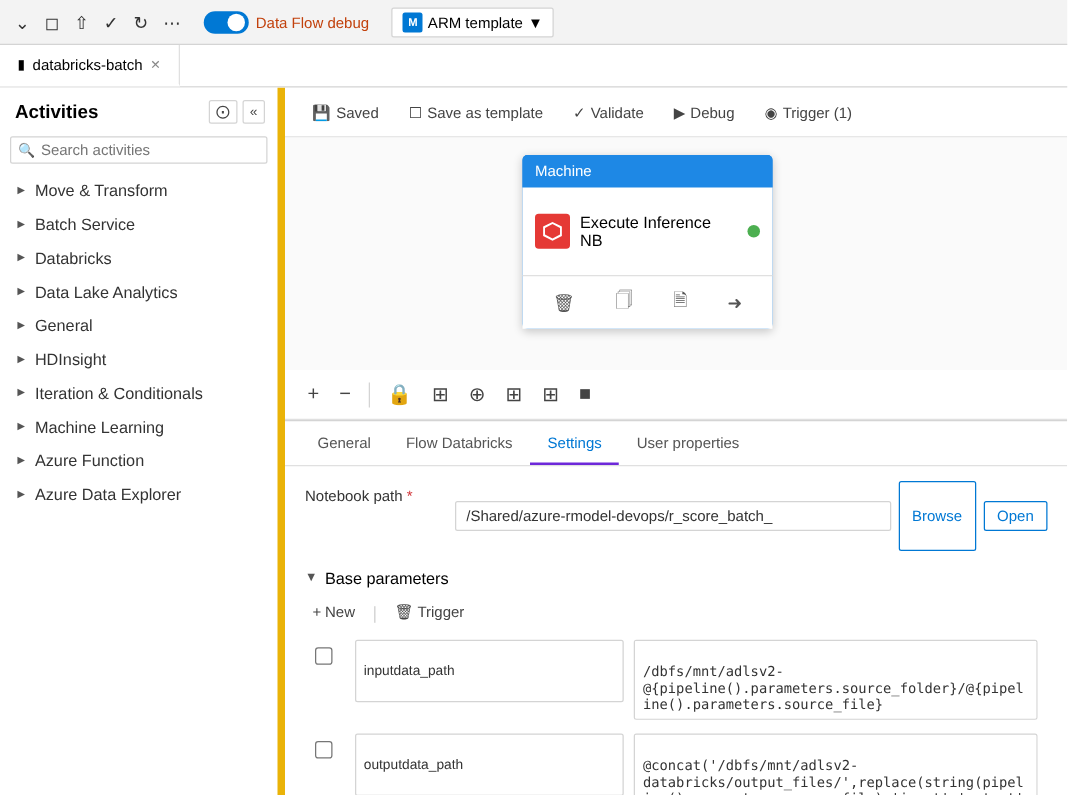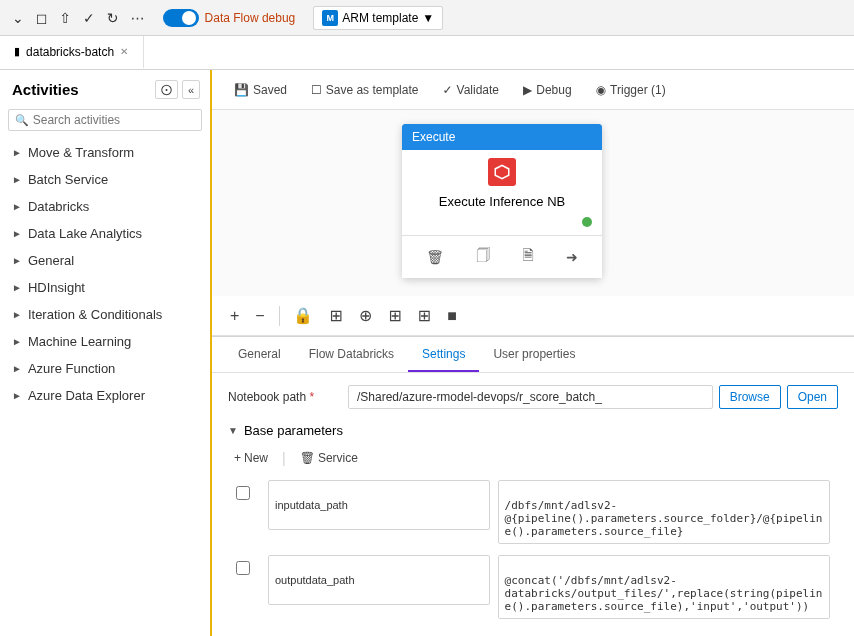--- a/index.html
+++ b/index.html
@@ -23,21 +23,21 @@
     .tab-bar { display: flex; align-items: center; height: 34px; background: #fff; border-bottom: 1px solid #d4d4d4; padding: 0 0 0 0; flex-shrink: 0; }
     .tab { display: flex; align-items: center; gap: 6px; padding: 0 14px; height: 100%; border-right: 1px solid #e0e0e0; font-size: 12px; cursor: pointer; color: #444; background: #f3f3f3; }
     .tab.active { background: #fff; border-bottom: 2px solid #fff; color: #000; }
     .tab-close { font-size: 10px; color: #888; cursor: pointer; }
     .tab-icon { font-size: 11px; }
 
     
     .main { display: flex; flex: 1; overflow: hidden; }
 
     
-    .sidebar { width: 212px; border-right: 2px solid #eab308; display: flex; flex-direction: column; flex-shrink: 0; background: #fff; overflow-y: auto; }
+    .sidebar { width: 228px; border-right: 6px solid #eab308; display: flex; flex-direction: column; flex-shrink: 0; background: #fff; overflow-y: auto; }
     .sidebar-header { display: flex; align-items: center; justify-content: space-between; padding: 10px 10px 6px 12px; }
     .sidebar-title { font-size: 15px; font-weight: 600; color: #000; }
     .sidebar-actions { display: flex; gap: 4px; }
     .sidebar-action-btn { background: none; border: 1px solid #d4d4d4; cursor: pointer; border-radius: 2px; padding: 2px 5px; font-size: 11px; color: #444; }
     .search-box { margin: 4px 8px 8px; display: flex; align-items: center; border: 1px solid #d4d4d4; border-radius: 2px; padding: 3px 6px; gap: 4px; }
     .search-box input { border: none; outline: none; font-size: 12px; width: 100%; background: transparent; }
     .search-icon { color: #888; font-size: 11px; }
     .sidebar-item { display: flex; align-items: center; gap: 6px; padding: 6px 12px; cursor: pointer; font-size: 13px; color: #333; }
     .chevron { font-size: 10px; color: #555; }
 
@@ -47,39 +47,39 @@
     .toolbar-btn { background: none; border: none; cursor: pointer; padding: 4px 6px; font-size: 16px; color: #444; border-radius: 2px; }
     .toolbar-sep { width: 1px; height: 20px; background: #d4d4d4; margin: 0 4px; }
 
     .action-bar { display: flex; align-items: center; height: 40px; border-bottom: 1px solid #e0e0e0; padding: 0 16px; gap: 12px; flex-shrink: 0; }
     .action-btn { display: flex; align-items: center; gap: 4px; background: none; border: none; cursor: pointer; font-size: 12px; color: #444; padding: 4px 6px; border-radius: 2px; }
 
     
     .canvas-content { flex: 1; position: relative; overflow: hidden; background: #fafafa; }
     .notebook-popup { position: absolute; top: 14px; left: 190px; background: #1e88e5; border-radius: 4px; padding: 0; width: 200px; box-shadow: 0 2px 8px rgba(0,0,0,0.2); }
     .notebook-popup-header { background: #1e88e5; color: #fff; padding: 6px 10px; font-size: 12px; font-weight: 500; border-radius: 4px 4px 0 0; }
-    .notebook-popup-body { background: #fff; padding: 8px 10px; display: flex; align-items: center; gap: 8px; border-radius: 0; flex-direction: column; }
+    .notebook-popup-body { background: #fff; padding: 20px 10px; display: flex; align-items: center; gap: 8px; border-radius: 0; }
     .notebook-icon { width: 28px; height: 28px; background: #e53935; border-radius: 3px; display: flex; align-items: center; justify-content: center; color: #fff; font-size: 14px; flex-shrink: 0; }
     .notebook-status { width: 10px; height: 10px; background: #4caf50; border-radius: 50%; margin-left: auto; }
     .notebook-popup-actions { background: #fff; display: flex; align-items: center; justify-content: space-around; padding: 6px 8px; border-top: 1px solid #e0e0e0; }
     .nb-action-btn { background: none; border: none; cursor: pointer; font-size: 14px; color: #555; padding: 3px; border-radius: 2px; }
 
     
     .properties-panel { height: 300px; border-top: 1px solid #d4d4d4; flex-shrink: 0; display: flex; flex-direction: column; overflow: hidden; }
     .props-tabs { display: flex; border-bottom: 1px solid #e0e0e0; height: 36px; padding: 0 12px; gap: 0; }
     .prop-tab { padding: 0 14px; display: flex; align-items: center; font-size: 12px; cursor: pointer; color: #555; border-bottom: 2px solid transparent; height: 100%; }
     .prop-tab.active { color: #0078d4; border-bottom: 2px solid #6d28d9; font-weight: 500; }
 
     .props-content { padding: 12px 16px; overflow-y: auto; flex: 1; }
     .field-row { display: flex; align-items: flex-start; margin-bottom: 14px; gap: 0; }
     .field-label { font-size: 12px; color: #333; min-width: 120px; padding-top: 5px; }
     .field-label .required { color: #d13438; }
     .field-input-wrap { flex: 1; display: flex; gap: 6px; align-items: center; }
     .field-input { flex: 1; border: 1px solid #d4d4d4; border-radius: 2px; padding: 4px 8px; font-size: 12px; color: #333; background: #fff; }
-    .btn-browse { border: 1px solid #0078d4; background: #fff; color: #0078d4; font-size: 12px; padding: 4px 10px; cursor: pointer; border-radius: 2px; }
+    .btn-browse { border: 1px solid #0078d4; background: #fff; color: #0078d4; font-size: 12px; padding: 20px 10px; cursor: pointer; border-radius: 2px; }
     .btn-open { border: 1px solid #0078d4; background: #fff; color: #0078d4; font-size: 12px; padding: 4px 10px; cursor: pointer; border-radius: 2px; }
 
     .section-header { display: flex; align-items: center; gap: 6px; font-size: 13px; font-weight: 500; color: #000; margin-bottom: 10px; }
     .collapse-icon { font-size: 10px; color: #555; }
 
     .params-actions { display: flex; align-items: center; gap: 8px; margin-bottom: 8px; }
     .params-btn { display: flex; align-items: center; gap: 3px; background: none; border: none; cursor: pointer; font-size: 12px; color: #444; padding: 3px 6px; }
     .params-sep { color: #d4d4d4; font-size: 14px; }
 
     .params-table { width: 100%; }
@@ -208,21 +208,21 @@
       <button class="action-btn">
         <span>◉</span>
         <span>Trigger (1)</span>
       </button>
     </div>
 
     <div class="canvas-content">
 
       <div class="notebook-popup">
         <div class="notebook-popup-header">
-          <span>Execute</span>
+          <span>Machine</span>
         </div>
         <div class="notebook-popup-body">
           <div class="notebook-icon">
             <svg width="18" height="18" viewBox="0 0 24 24" fill="white">
               <path d="M12 2L2 7v10l10 5 10-5V7L12 2zm0 2.18L20 8.5v7L12 19.82 4 15.5v-7L12 4.18z"></path>
             </svg>
           </div>
           <span>Execute Inference NB</span>
           <div class="notebook-status"></div>
         </div>
@@ -284,21 +284,21 @@
         </div>
 
         <div class="params-actions">
           <button class="params-btn">
             <span>+</span>
             <span>New</span>
           </button>
           <span class="params-sep">|</span>
           <button class="params-btn">
             <span>🗑</span>
-            <span>Service</span>
+            <span>Trigger</span>
           </button>
         </div>
 
         <div class="params-table">
 
           <div class="param-row">
             <div class="col-check">
               <input type="checkbox" class="checkbox" style="">
             </div>
             <div class="col-name">

